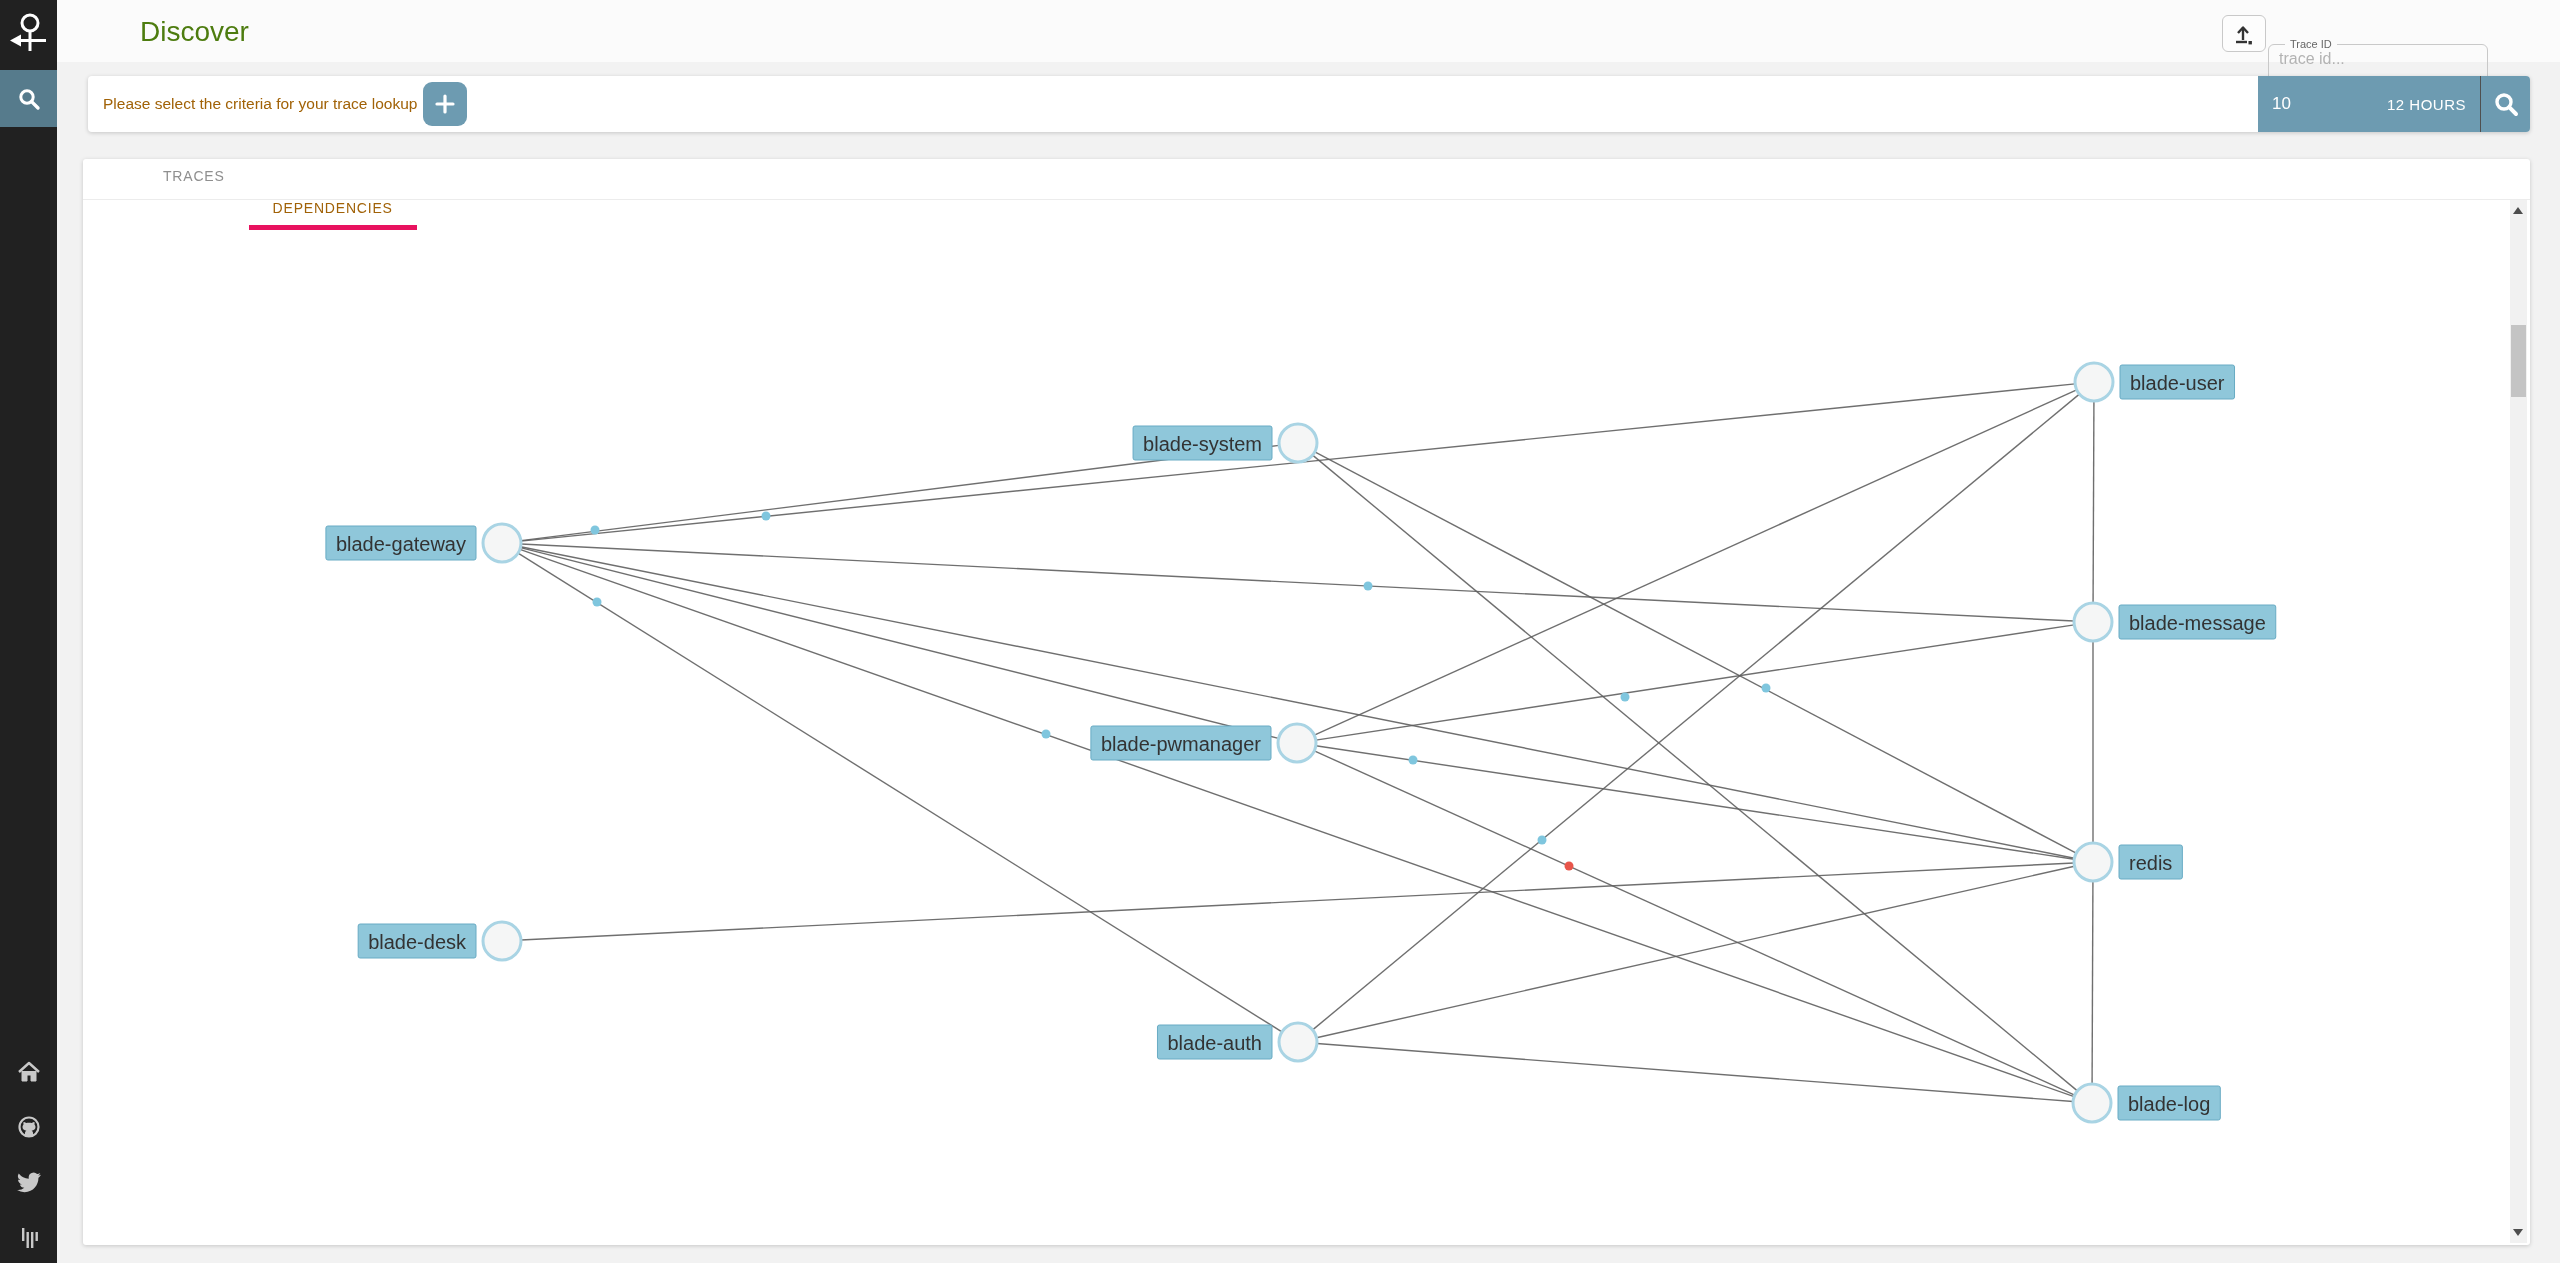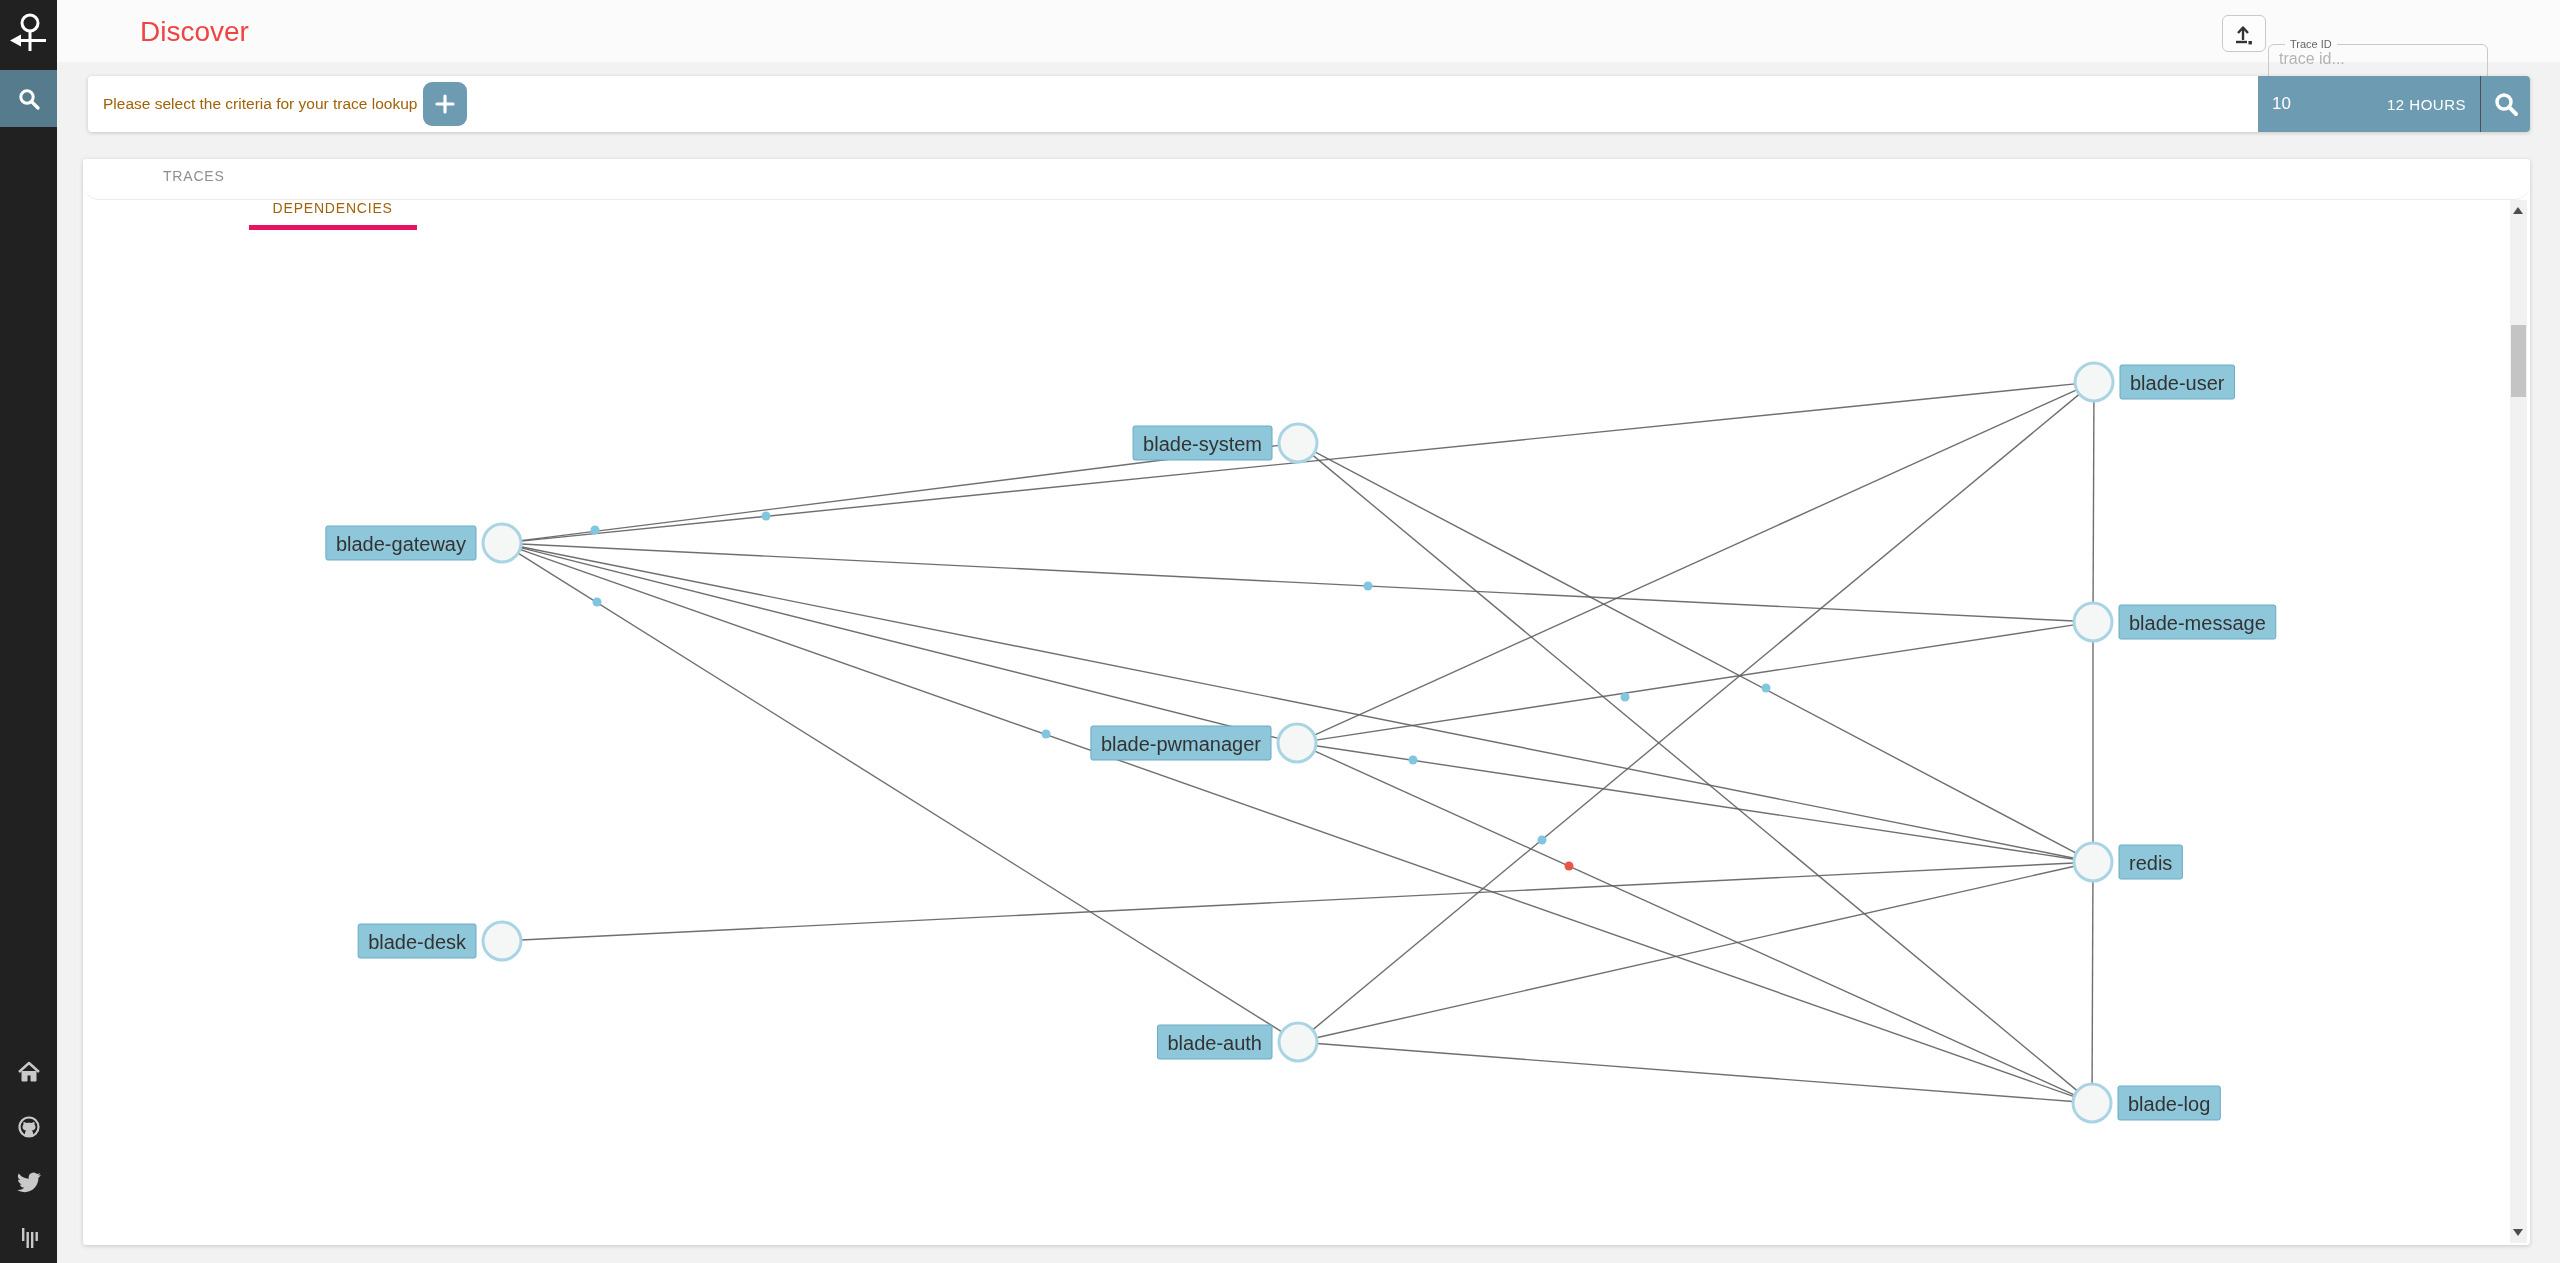--- a/index.html
+++ b/index.html
@@ -8,42 +8,42 @@
 
   
   .sidebar { position:absolute; left:0; top:0; width:57px; height:1263px; background:#212121; z-index:30; }
   .logo-tile { position:absolute; left:0; top:0; width:57px; height:62px; display:flex; align-items:center; justify-content:center; cursor:pointer; }
   .search-tile { position:absolute; left:0; top:70px; width:57px; height:57px; background:#567b8c; display:flex; align-items:center; justify-content:center; cursor:pointer; }
   .side-bottom { position:absolute; left:0; bottom:12px; width:57px; display:flex; flex-direction:column; align-items:center; gap:27px; }
   .side-ic { width:28px; height:28px; display:flex; align-items:center; justify-content:center; cursor:pointer; }
 
   
   .header { position:absolute; left:57px; top:0; width:2503px; height:62px; background:#fbfbfb; }
-  .page-title { position:absolute; left:83px; top:16px; font-size:28px; color:#ef4444; }
+  .page-title { position:absolute; left:83px; top:16px; font-size:28px; color:#4d7c0f; }
   .upload-btn { position:absolute; left:2165px; top:15px; width:44px; height:37px; background:#fdfdfd; border:1px solid #c9c9c9; border-radius:6px; display:flex; align-items:center; justify-content:center; cursor:pointer; }
   .traceid-fieldset { position:absolute; left:2211px; top:6px; width:220px; height:46px; border:1px solid #c9c9c9; border-radius:6px; padding:0 10px 4px 10px;margin-top:32px; }
   .traceid-fieldset legend { font-size:11px; color:#666; padding:0 5px; margin-left:6px; }
   .traceid-fieldset input { width:100%; border:none; outline:none; background:transparent; font-size:16px; color:#444; font-family:inherit; }
   .traceid-fieldset input::placeholder { color:#b3b3b3; }
 
   
   .criteria-bar { position:absolute; left:88px; top:76px; width:2442px; height:56px; background:#ffffff; border-radius:4px; box-shadow:0 1px 4px rgba(0,0,0,0.18); display:flex; align-items:center; }
   .criteria-text { margin-left:15px; font-size:15.5px; color:#a16207; }
   .add-btn { margin-left:6px; width:44px; height:44px; border:none; border-radius:9px; background:#6d9bb1; color:#fff; font-size:27px; line-height:44px; cursor:pointer; display:flex; align-items:center; justify-content:center; }
   .bar-spacer { flex:1; }
   .bar-right { width:272px; height:56px; background:#6d9bb1; border-radius:0 4px 4px 0; display:flex; align-items:center; color:#fff; }
   .bar-limit { margin-left:14px; font-size:17px; }
   .bar-right-spacer { flex:1; }
   .bar-lookback { font-size:15px; letter-spacing:0.5px; margin-right:14px; }
   .bar-divider { width:1px; height:56px; background:#4f4f4f; }
   .bar-search-btn { width:49px; height:56px; display:flex; align-items:center; justify-content:center; cursor:pointer; }
 
   
   .main-card { position:absolute; left:83px; top:159px; width:2447px; height:1086px; background:#ffffff; border-radius:3px; box-shadow:0 1px 4px rgba(0,0,0,0.18); }
-  .tabbar { position:absolute; left:0; top:0; width:100%; height:41px; border-bottom:1px solid #ececec; display:flex; padding-left:56px;border-radius:16px; }
+  .tabbar { position:absolute; left:0; top:0; width:100%; height:41px; border-bottom:1px solid #ececec; display:flex; padding-left:56px; }
   .tab { height:39px; padding:0 24px; display:flex; align-items:center; justify-content:center; font-size:14px; letter-spacing:0.8px; color:#8f8f8f; border-bottom:5px solid transparent; cursor:pointer; }
   .tab.active { color:#a16207; border-bottom-color:#e8125f;margin-top:32px; }
 
   #graph { position:absolute; left:0px; top:41px; width:2427px; height:1043px; }
 
   
   .vscroll { position:absolute; right:3px; top:41px; width:17px; height:1043px; background:#f1f1f1; }
   .vscroll .arrow-up, .vscroll .arrow-down { position:absolute; left:3px; width:11px; height:11px; cursor:pointer; }
   .arrow-up { top:5px; } .arrow-down { bottom:5px; }
   .arrow-up::after { content:""; position:absolute; left:0; top:2px; border-left:5.5px solid transparent; border-right:5.5px solid transparent; border-bottom:7px solid #4d4d4d; }

